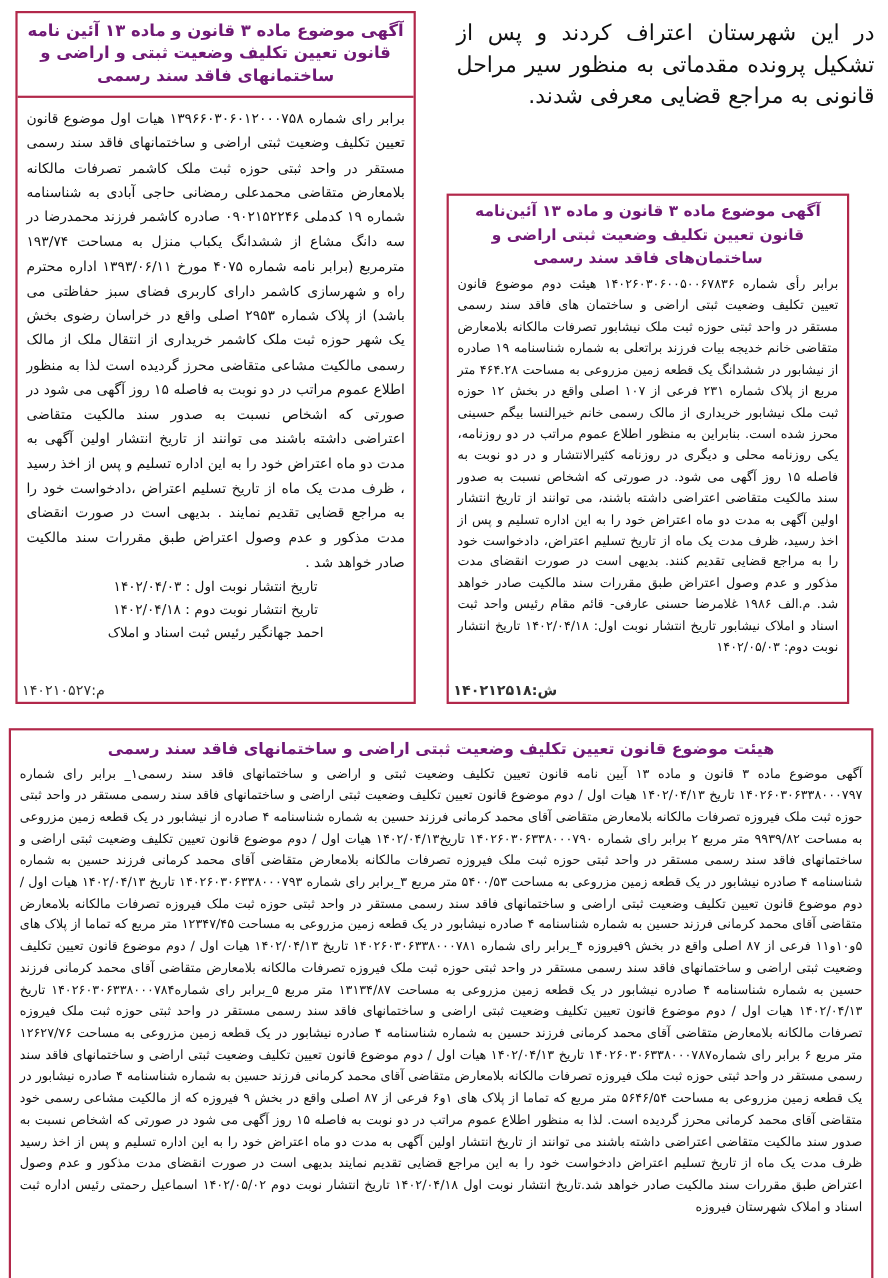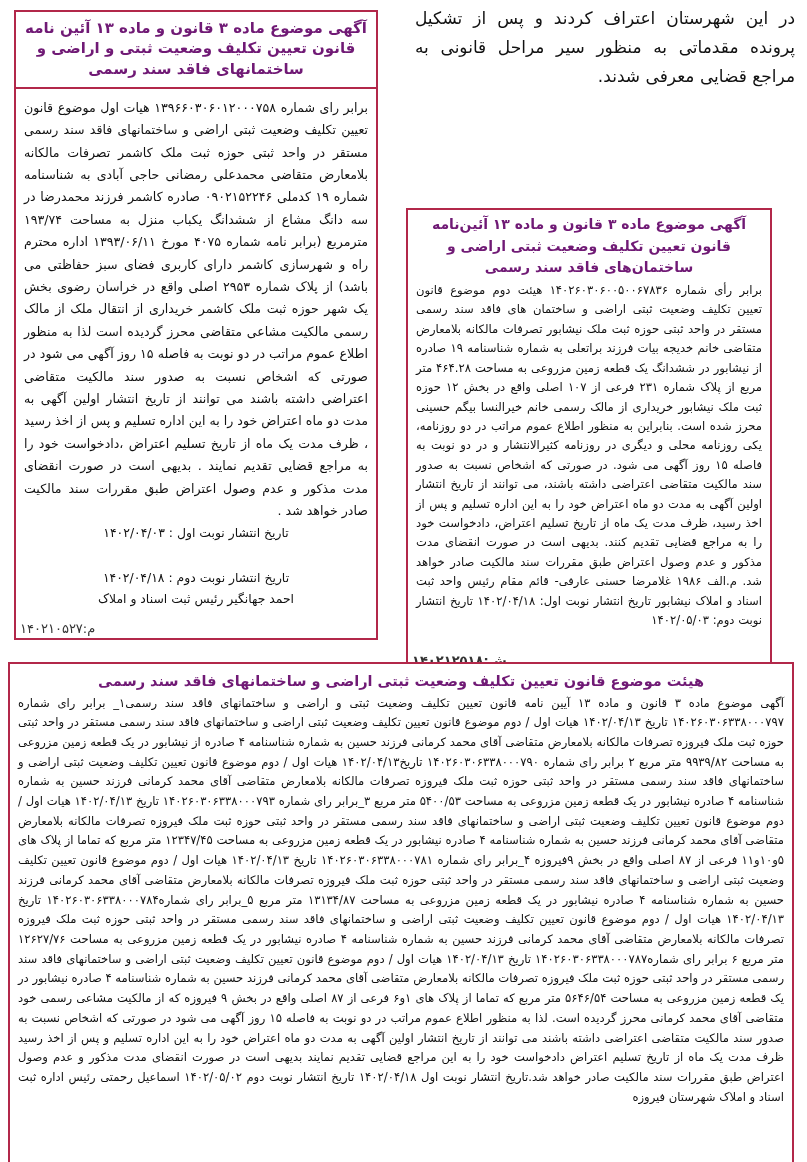--- a/index.html
+++ b/index.html
@@ -5,46 +5,46 @@
   html, body { margin:0; padding:0; background:#ffffff; }
   body { width:807px; height:1162px; position:relative; overflow:hidden;
          font-family:"DejaVu Sans", sans-serif; color:#111; }
   .rtl { direction:rtl; text-align:justify; text-align-last:right; }
   .box { position:absolute; border:2px solid #b2284a; box-sizing:border-box; background:#fff; }
   .title { color:#701a75; font-weight:bold; text-align:center; line-height:1.35; }
   .body-text { font-size:12.2px; line-height:21.6px; padding:0 8px; }
   .body-text p { margin:0; }
   .sig { text-align:center; font-size:12.4px; line-height:21px; }
   .code { position:absolute; font-size:13px; color:#333; direction:ltr; }
-  #intro { position:absolute; left:415px; top:0; width:380px; height:100px;
-           font-size:17px; line-height:29px; padding-top:4px; }
+  #intro { position:absolute; left:415px; top:11px; width:380px; height:100px;
+           font-size:20px; line-height:29px; padding-top:4px; }
   #notice1 { left:14px; top:10px; width:364px; height:630px; }
   #notice1 .title { font-size:15px; padding:6px 6px 8px; border-bottom:2px solid #b2284a; }
   #notice1 .body-text { font-size:12.6px; line-height:22.4px; padding-top:8px; }
-  #notice2 { left:406px; top:176px; width:366px; height:464px;margin-top:32px; }
+  #notice2 { left:406px; top:176px; width:366px; height:464px; }
   #notice2 .title { font-size:14px; padding:4px 6px 2px; line-height:1.55; }
   #notice2 .body-text { font-size:11.6px; line-height:19.4px; }
   #notice3 { left:8px; top:662px; width:786px; height:606px; }
   #notice3 .title { font-size:14.5px; padding:8px 6px 2px; }
   #notice3 .body-text { font-size:11.6px; line-height:19.7px; }
 </style>
 </head>
 <body>
 
 <div id="intro" class="rtl">
   <span>در این شهرستان اعتراف کردند و پس از تشکیل پرونده مقدماتی به منظور سیر مراحل قانونی به مراجع قضایی معرفی شدند.</span>
 </div>
 
 <div id="notice1" class="box">
   <div class="title">آگهی موضوع ماده ۳ قانون و ماده ۱۳ آئین نامه قانون تعیین تکلیف وضعیت ثبتی و اراضی و ساختمانهای فاقد سند رسمی</div>
   <div class="body-text rtl">
     <p>برابر رای شماره ۱۳۹۶۶۰۳۰۶۰۱۲۰۰۰۷۵۸ هیات اول موضوع قانون تعیین تکلیف وضعیت ثبتی اراضی و ساختمانهای فاقد سند رسمی مستقر در واحد ثبتی حوزه ثبت ملک کاشمر تصرفات مالکانه بلامعارض متقاضی محمدعلی رمضانی حاجی آبادی به شناسنامه شماره ۱۹ کدملی ۰۹۰۲۱۵۲۲۴۶ صادره کاشمر فرزند محمدرضا در سه دانگ مشاع از ششدانگ یکباب منزل به مساحت ۱۹۳/۷۴ مترمربع (برابر نامه شماره ۴۰۷۵ مورخ ۱۳۹۳/۰۶/۱۱ اداره محترم راه و شهرسازی کاشمر دارای کاربری فضای سبز حفاظتی می باشد) از پلاک شماره ۲۹۵۳ اصلی واقع در خراسان رضوی بخش یک شهر حوزه ثبت ملک کاشمر خریداری از انتقال ملک از مالک رسمی مالکیت مشاعی متقاضی محرز گردیده است لذا به منظور اطلاع عموم مراتب در دو نوبت به فاصله ۱۵ روز آگهی می شود در صورتی که اشخاص نسبت به صدور سند مالکیت متقاضی اعتراضی داشته باشند می توانند از تاریخ انتشار اولین آگهی به مدت دو ماه اعتراض خود را به این اداره تسلیم و پس از اخذ رسید ، ظرف مدت یک ماه از تاریخ تسلیم اعتراض ،دادخواست خود را به مراجع قضایی تقدیم نمایند . بدیهی است در صورت انقضای مدت مذکور و عدم وصول اعتراض طبق مقررات سند مالکیت صادر خواهد شد .</p>
   </div>
   <div class="sig" style="direction:rtl;">تاریخ انتشار نوبت اول : ۱۴۰۲/۰۴/۰۳</div>
-  <div class="sig" style="direction:rtl;margin-top:24px;">تاریخ انتشار نوبت دوم : ۱۴۰۲/۰۴/۱۸</div>
+  <div class="sig" style="direction:rtl;">تاریخ انتشار نوبت دوم : ۱۴۰۲/۰۴/۱۸</div>
   <div class="sig" style="direction:rtl;">احمد جهانگیر  رئیس ثبت اسناد و املاک</div>
   <div class="code" style="left:4px; bottom:2px;">۱۴۰۲۱۰۵۲۷:م</div>
 </div>
 
 <div id="notice2" class="box">
   <div class="title">آگهی موضوع ماده ۳ قانون و ماده ۱۳ آئین‌نامه قانون تعیین تکلیف وضعیت ثبتی اراضی و ساختمان‌های فاقد سند رسمی</div>
   <div class="body-text rtl">
     <p>برابر رأی شماره ۱۴۰۲۶۰۳۰۶۰۰۵۰۰۶۷۸۳۶ هیئت دوم موضوع قانون تعیین تکلیف وضعیت ثبتی اراضی و ساختمان های فاقد سند رسمی مستقر در واحد ثبتی حوزه ثبت ملک نیشابور تصرفات مالکانه بلامعارض متقاضی خانم خدیجه بیات فرزند براتعلی به شماره شناسنامه ۱۹ صادره از نیشابور در ششدانگ یک قطعه زمین مزروعی به مساحت ۴۶۴.۲۸ متر مربع از پلاک شماره ۲۳۱ فرعی از ۱۰۷ اصلی واقع در بخش ۱۲ حوزه ثبت ملک نیشابور خریداری از مالک رسمی خانم خیرالنسا بیگم حسینی محرز شده است. بنابراین به منظور اطلاع عموم مراتب در دو روزنامه، یکی روزنامه محلی و دیگری در روزنامه کثیرالانتشار و در دو نوبت به فاصله ۱۵ روز آگهی می شود. در صورتی که اشخاص نسبت به صدور سند مالکیت متقاضی اعتراضی داشته باشند، می توانند از تاریخ انتشار اولین آگهی به مدت دو ماه اعتراض خود را به این اداره تسلیم و پس از اخذ رسید، ظرف مدت یک ماه از تاریخ تسلیم اعتراض، دادخواست خود را به مراجع قضایی تقدیم کنند. بدیهی است در صورت انقضای مدت مذکور و عدم وصول اعتراض طبق مقررات سند مالکیت صادر خواهد شد. م.الف ۱۹۸۶ غلامرضا حسنی عارفی- قائم مقام رئیس واحد ثبت اسناد و املاک نیشابور تاریخ انتشار نوبت اول: ۱۴۰۲/۰۴/۱۸    تاریخ انتشار نوبت دوم: ۱۴۰۲/۰۵/۰۳</p>
   </div>
   <div class="code" style="left:4px; bottom:2px;font-weight:bold;">۱۴۰۲۱۲۵۱۸:ش</div>

